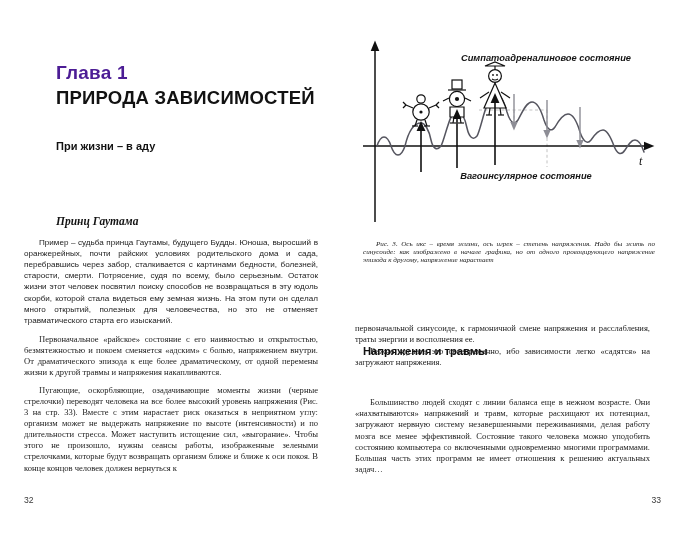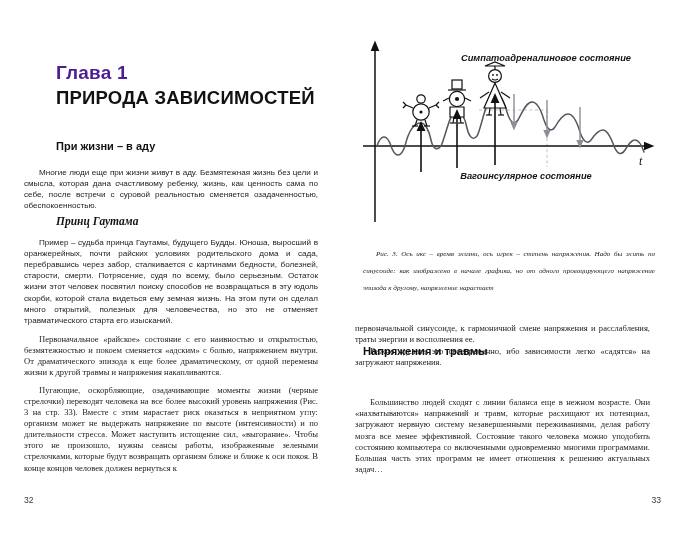--- a/index.html
+++ b/index.html
@@ -113,26 +113,26 @@
     left: 10px;
     top: 22px;
     width: 322px;
     height: 210px;
   }
   .figure svg { display: block; }
 
   .fig-caption {
     position: absolute;
     left: 22px;
-    top: 239px;
+    top: 233px;
     width: 292px;
     font-family: "Liberation Serif", serif;
     font-style: italic;
     font-size: 7.1px;
-    line-height: 17px;
+    line-height: 8px;
     color: #1b1b1b;
     text-align: justify;
     text-indent: 13px;
   }
 
   .rp-body {
     position: absolute;
     left: 14px;
     width: 295px;
     font-family: "Liberation Serif", serif;
@@ -166,21 +166,20 @@
   <div class="spread">
 
     <div class="leaf leaf-left">
 
       <div class="chapter-num">Глава 1</div>
 
       <div class="chapter-title">ПРИРОДА ЗАВИСИМОСТЕЙ</div>
 
       <div class="sect-head sect-head-1">При жизни – в аду</div>
 
-      <p class="body-para sans-para lp1">Многие люди еще при жизни живут в аду. Безмятежная жизнь без цели и смысла, которая дана счастливому ребенку, жизнь, как ценность сама по себе, после встречи с суровой реальностью сменяется озадаченностью, обеспокоенностью.</p>
 
       <div class="sub-head-ital">Принц Гаутама</div>
 
       <p class="body-para sans-para lp2">Пример – судьба принца Гаутамы, будущего Будды. Юноша, выросший в оранжерейных, почти райских условиях родительского дома и сада, перебравшись через забор, сталкивается с картинами бедности, болезней, старости, смерти. Потрясение, судя по всему, было серьезным. Остаток жизни этот человек посвятил поиску способов не возвращаться в эту юдоль скорби, которой стала видеться ему земная жизнь. На этом пути он сделал много открытий, полезных для человечества, но это не отменяет травматического старта его изысканий.</p>
 
       <p class="body-para lp3">Первоначальное «райское» состояние с его наивностью и открытостью, безмятежностью и покоем сменяется «адским» с болью, напряжением внутри. От драматического эпизода к еще более драматическому, от одной перемены жизни к другой травмы и напряжения накапливаются.</p>
 
       <p class="body-para lp4">Пугающие, оскорбляющие, озадачивающие моменты жизни (черные стрелочки) переводят человека на все более высокий уровень напряжения (Рис. 3 на стр. 33). Вместе с этим нарастает риск оказаться в неприятном углу: организм может не выдержать напряжение по высоте (интенсивности) и по длительности стресса. Может наступить истощение сил, «выгорание». Чтобы этого не произошло, нужны сеансы работы, изображенные зелеными стрелочками, которые будут возвращать организм ближе и ближе к оси покоя. В конце концов человек должен вернуться к</p>
 
       <div class="folio folio-left">32</div>

